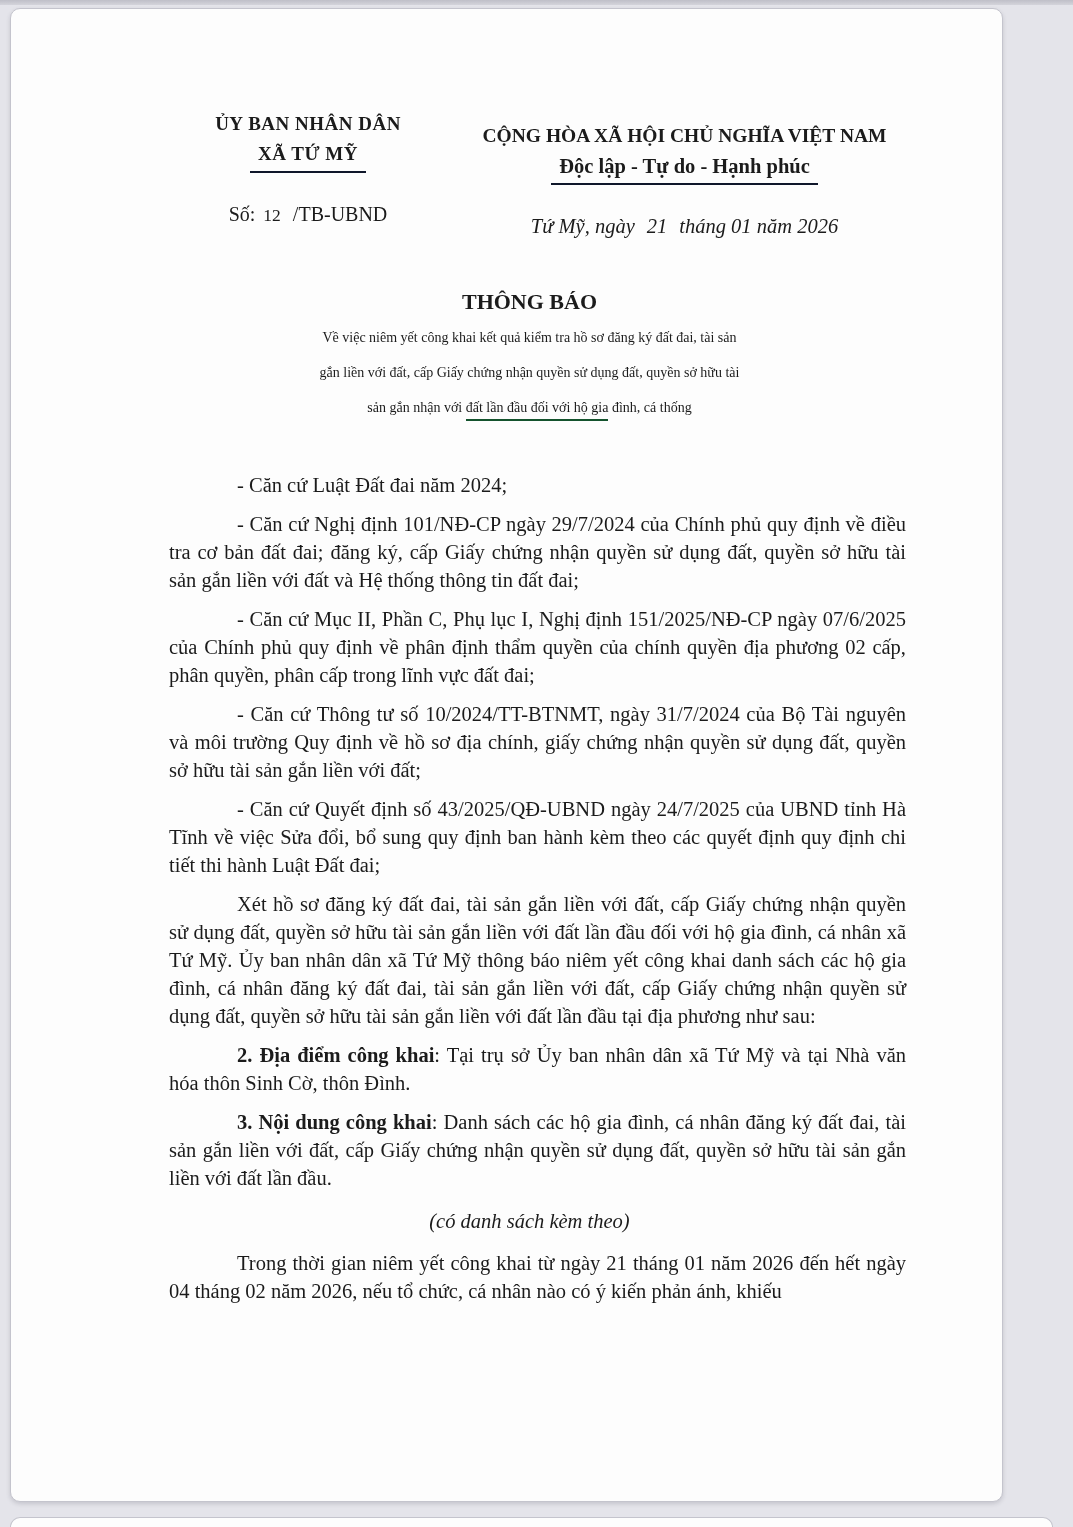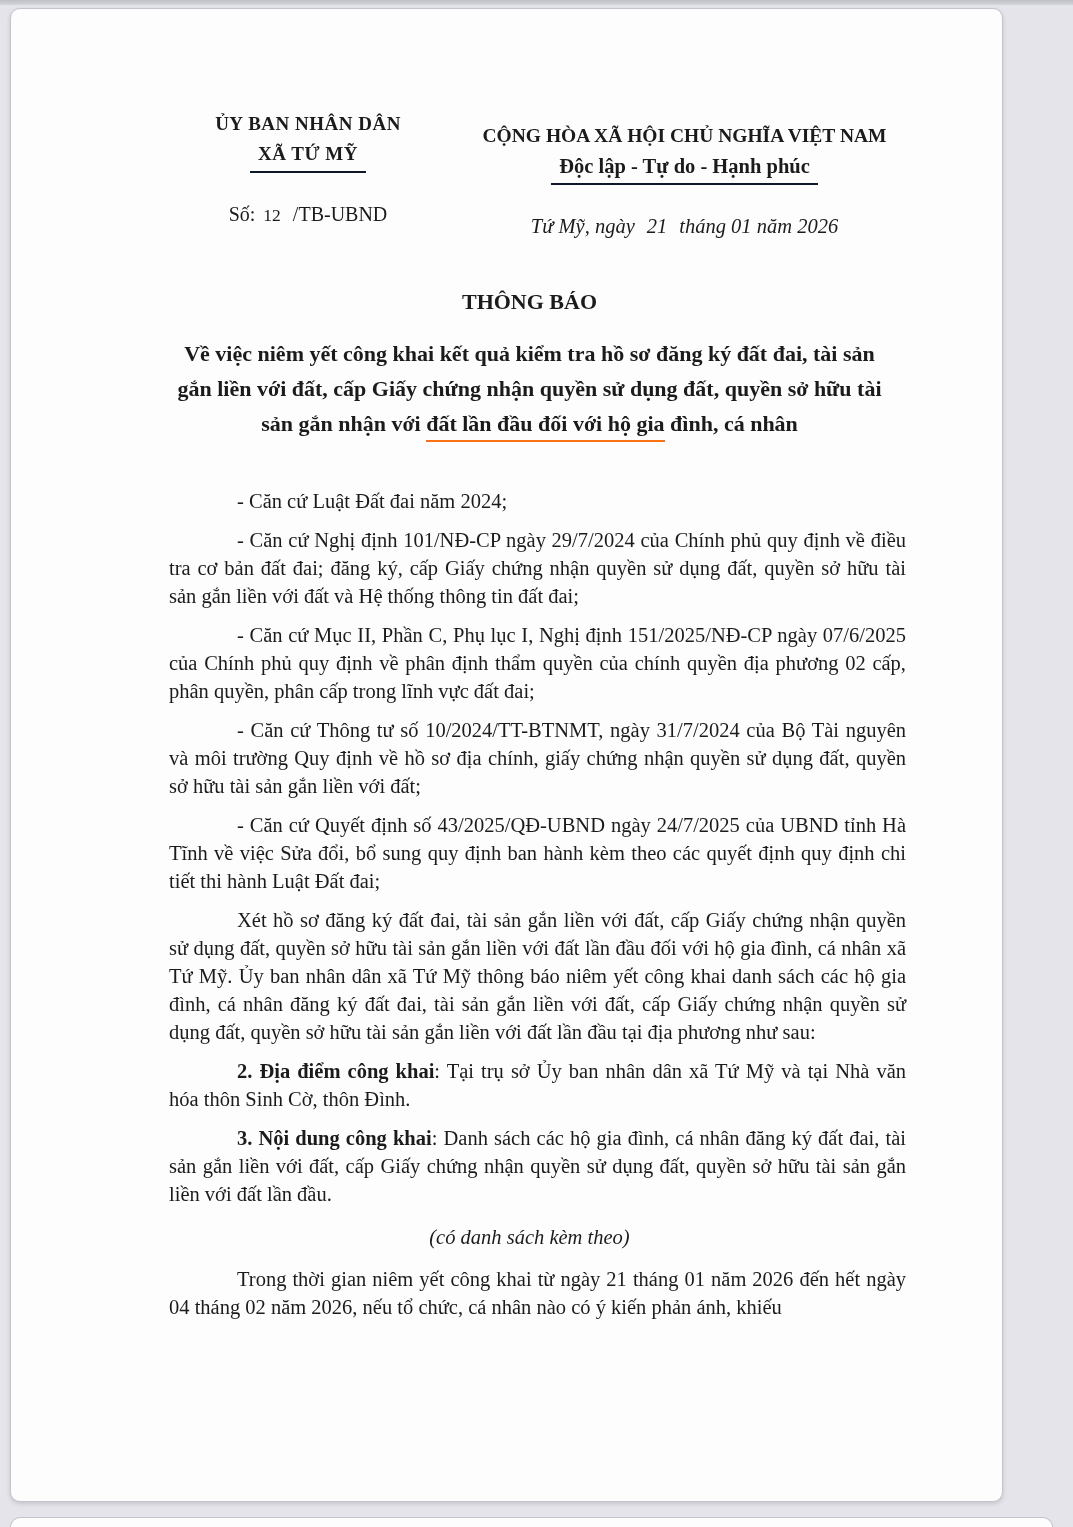--- a/index.html
+++ b/index.html
@@ -56,28 +56,28 @@
   .dateline { margin-top: 26px; font-style: italic; font-size: 20.5px; line-height: 30px; }
   .dateline .day { margin: 0 12px; }
   .doc-title {
     margin-top: 45px;
     text-align: center;
     font-weight: bold;
     font-size: 22px;
     line-height: 32px;
   }
   .subject {
-    margin-top: 18px;
+    margin-top: 2px;
     text-align: center;
-    font-weight: bold;
-    font-size: 22px;
+    font-weight: normal;
+    font-size: 14px;
     line-height: 35px;
   }
   .subject .u-part {
-    border-bottom: 2px solid #f97316;
+    border-bottom: 2px solid #14532d;
     padding-bottom: 4px;
   }
   .doc-body { margin-top: 46px; font-size: 20.5px; line-height: 28px; }
   .para {
     text-align: justify;
     text-indent: 68px;
     margin: 0 0 11px 16px;
   }
   .b { font-weight: bold; }
   .center-note {
@@ -108,21 +108,21 @@
   </div>
 
   <div class="doc-title">THÔNG BÁO</div>
 
   <div class="subject">
     <div>Về việc niêm yết công khai kết quả kiểm tra hồ sơ đăng ký đất đai, tài sản</div>
     <div>gắn liền với đất, cấp Giấy chứng nhận quyền sử dụng đất, quyền sở hữu tài</div>
     <div>
       <span>sản gắn nhận với</span>
       <span class="u-part">đất lần đầu đối với hộ gia</span>
-      <span>đình, cá nhân</span>
+      <span>đình, cá thống</span>
     </div>
   </div>
 
   <div class="doc-body">
     <p class="para">- Căn cứ Luật Đất đai năm 2024;</p>
     <p class="para">- Căn cứ Nghị định 101/NĐ-CP ngày 29/7/2024 của Chính phủ quy định về điều tra cơ bản đất đai; đăng ký, cấp Giấy chứng nhận quyền sử dụng đất, quyền sở hữu tài sản gắn liền với đất và Hệ thống thông tin đất đai;</p>
     <p class="para">- Căn cứ Mục II, Phần C, Phụ lục I, Nghị định 151/2025/NĐ-CP ngày 07/6/2025 của Chính phủ quy định về phân định thẩm quyền của chính quyền địa phương 02 cấp, phân quyền, phân cấp trong lĩnh vực đất đai;</p>
     <p class="para">- Căn cứ Thông tư số 10/2024/TT-BTNMT, ngày 31/7/2024 của Bộ Tài nguyên và môi trường Quy định về hồ sơ địa chính, giấy chứng nhận quyền sử dụng đất, quyền sở hữu tài sản gắn liền với đất;</p>
     <p class="para">- Căn cứ Quyết định số 43/2025/QĐ-UBND ngày 24/7/2025 của UBND tỉnh Hà Tĩnh về việc Sửa đổi, bổ sung quy định ban hành kèm theo các quyết định quy định chi tiết thi hành Luật Đất đai;</p>
 

